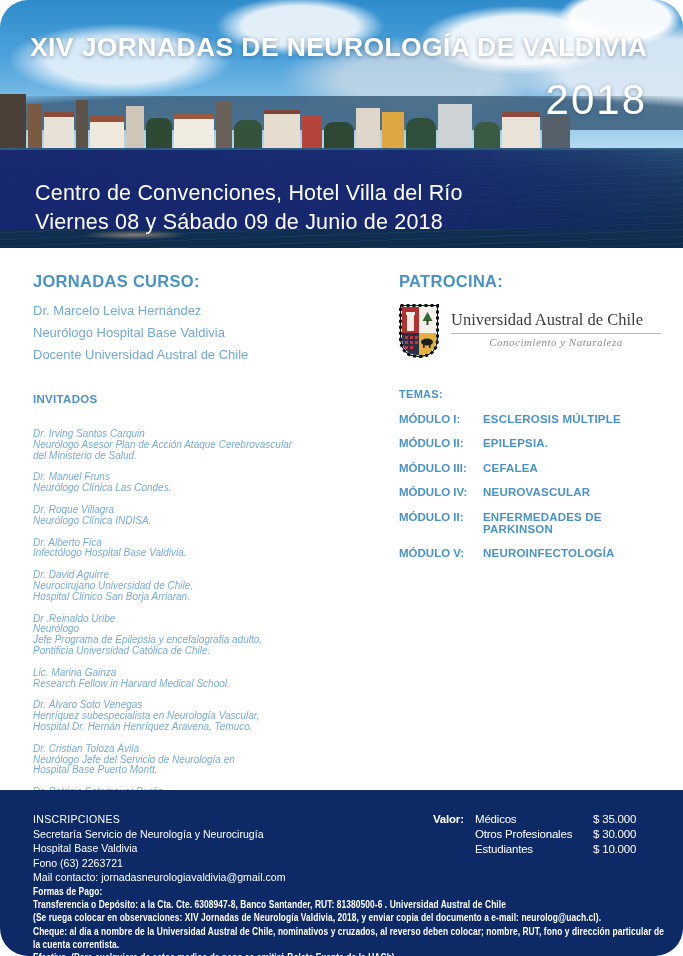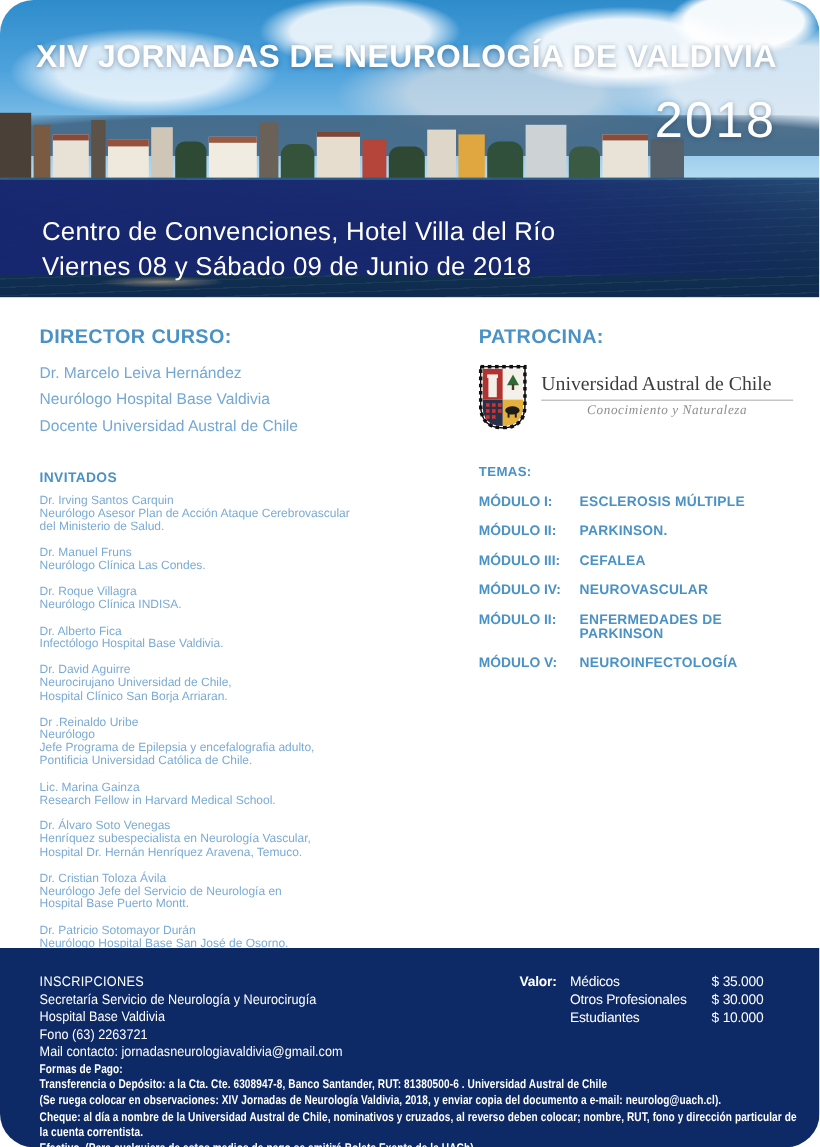--- a/index.html
+++ b/index.html
@@ -54,21 +54,21 @@
   }
   .banner div { font-size:21.5px; line-height:29px; font-weight:400; letter-spacing:.2px; }
   
   .main { position:absolute; left:0; top:248px; width:683px; height:542px; background:#fff; }
   .col-left  { position:absolute; left:33px;  top:24px; width:350px; }
   .col-right { position:absolute; left:399px; top:24px; width:262px; }
   .h-blue { color:#4a92c6; font-weight:bold; font-size:16.5px; letter-spacing:.3px; }
   .director-lines { margin-top:9px; }
   .director-lines div { color:#74a8d3; font-size:13px; line-height:22px; }
   .invitados-h { margin-top:27px; color:#4a92c6; font-weight:bold; font-size:11.5px; letter-spacing:.3px; }
-  .people { margin-top:8px; }
+  .people { margin-top:24px;font-style:italic; }
   .person { margin-bottom:11px; }
   .person div { color:#7babd4; font-size:10px; line-height:10.8px; }
   
   .logo-row { margin-top:13px; display:flex; align-items:flex-start; }
   .crest { width:40px; height:54px; flex:0 0 auto; }
   .logo-text { margin-left:12px; padding-top:6px; width:210px; }
   .org-name { font-family:"Liberation Serif", serif; font-size:16.5px; color:#3d3d3d; white-space:nowrap; }
   .org-rule { height:1px; background:#b7b7b7; margin:3px 0 2px 0; }
   .org-tag { font-family:"Liberation Serif", serif; font-style:italic; font-size:11px; color:#8d8d8d; text-align:center; letter-spacing:.5px; }
   .temas-h { margin-top:30px; color:#4a92c6; font-weight:bold; font-size:11px; letter-spacing:.3px; }
@@ -124,21 +124,21 @@
     <div class="hero-year">2018</div>
     <div class="banner">
       <div>Centro de Convenciones, Hotel Villa del Río</div>
       <div>Viernes 08 y Sábado 09 de Junio de 2018</div>
     </div>
   </div>
 
   <div class="main">
 
     <div class="col-left">
-      <div class="h-blue">DIRECTOR CURSO:</div>
+      <div class="h-blue">JORNADAS CURSO:</div>
       <div class="director-lines">
         <div>Dr. Marcelo Leiva Hernández</div>
         <div>Neurólogo Hospital Base Valdivia</div>
         <div>Docente Universidad Austral de Chile</div>
       </div>
 
       <div class="invitados-h">INVITADOS</div>
       <div class="people">
         <div class="person">
           <div>Dr. Irving Santos Carquin</div>
@@ -233,21 +233,21 @@
       </div>
 
       <div class="temas-h">TEMAS:</div>
       <div>
         <div class="mod-row">
           <div class="mod-label">MÓDULO I:</div>
           <div class="mod-value">ESCLEROSIS MÚLTIPLE</div>
         </div>
         <div class="mod-row">
           <div class="mod-label">MÓDULO II:</div>
-          <div class="mod-value">PARKINSON.</div>
+          <div class="mod-value">EPILEPSIA.</div>
         </div>
         <div class="mod-row">
           <div class="mod-label">MÓDULO III:</div>
           <div class="mod-value">CEFALEA</div>
         </div>
         <div class="mod-row">
           <div class="mod-label">MÓDULO IV:</div>
           <div class="mod-value">NEUROVASCULAR</div>
         </div>
         <div class="mod-row">

